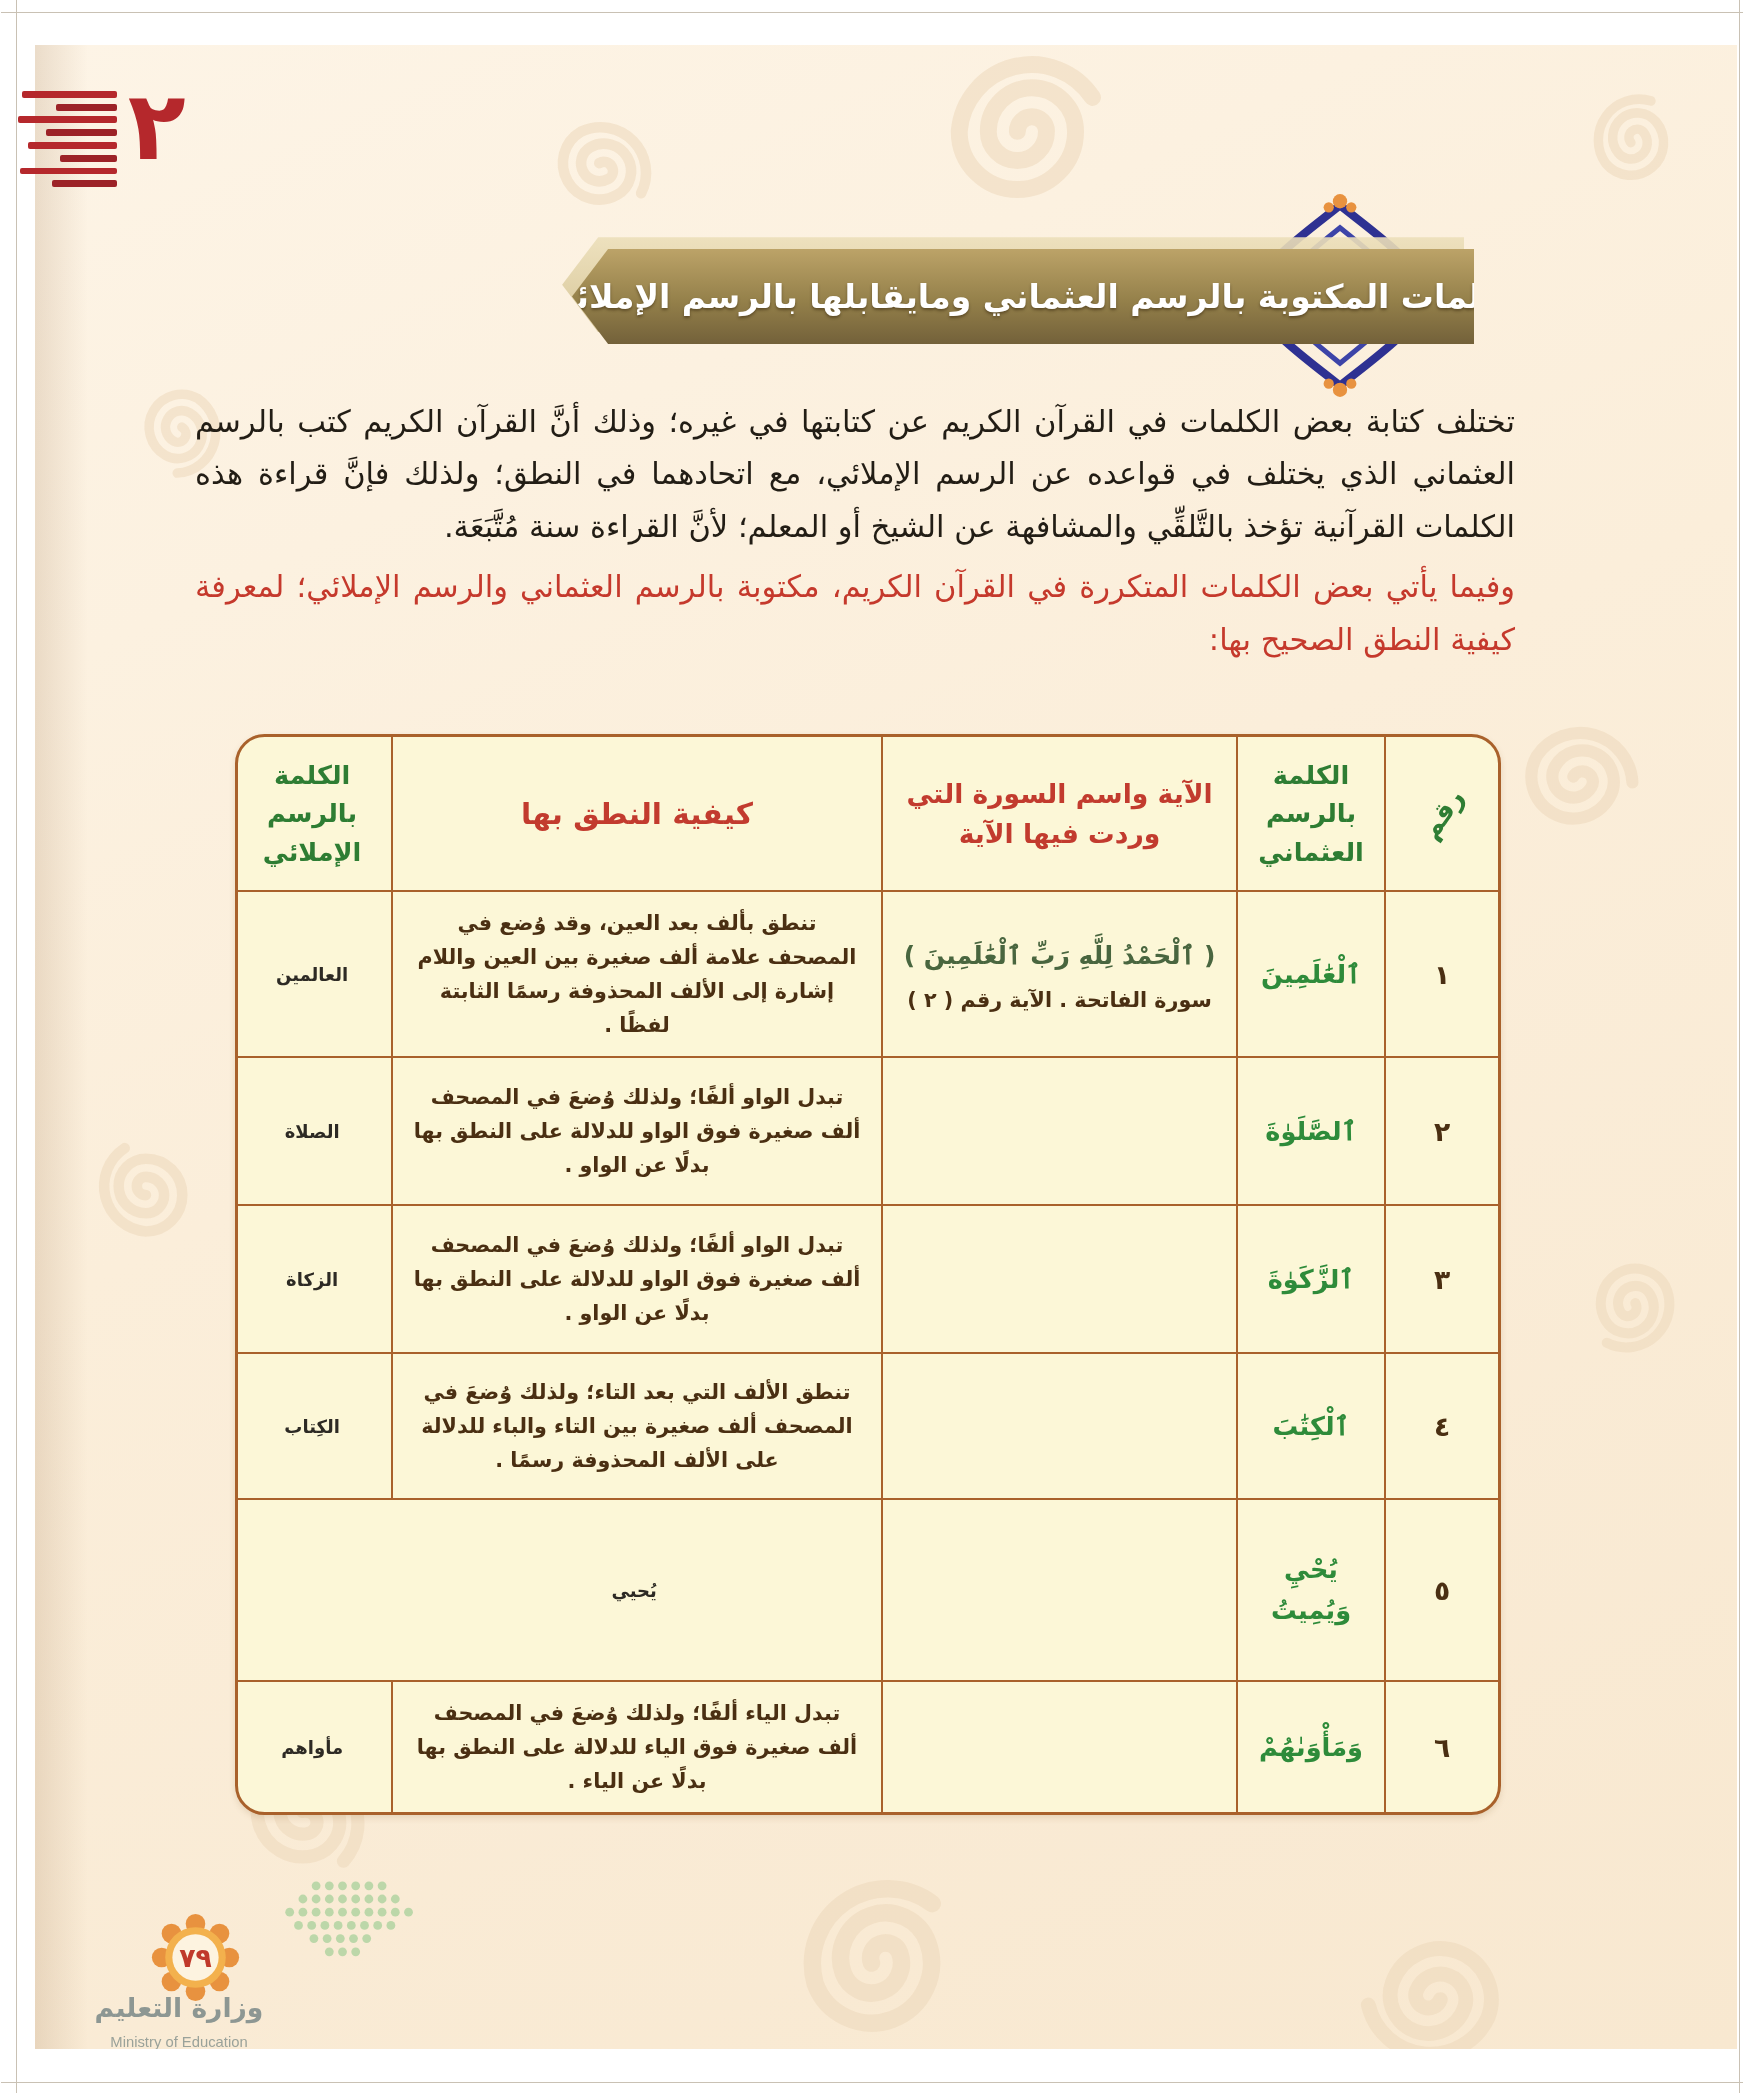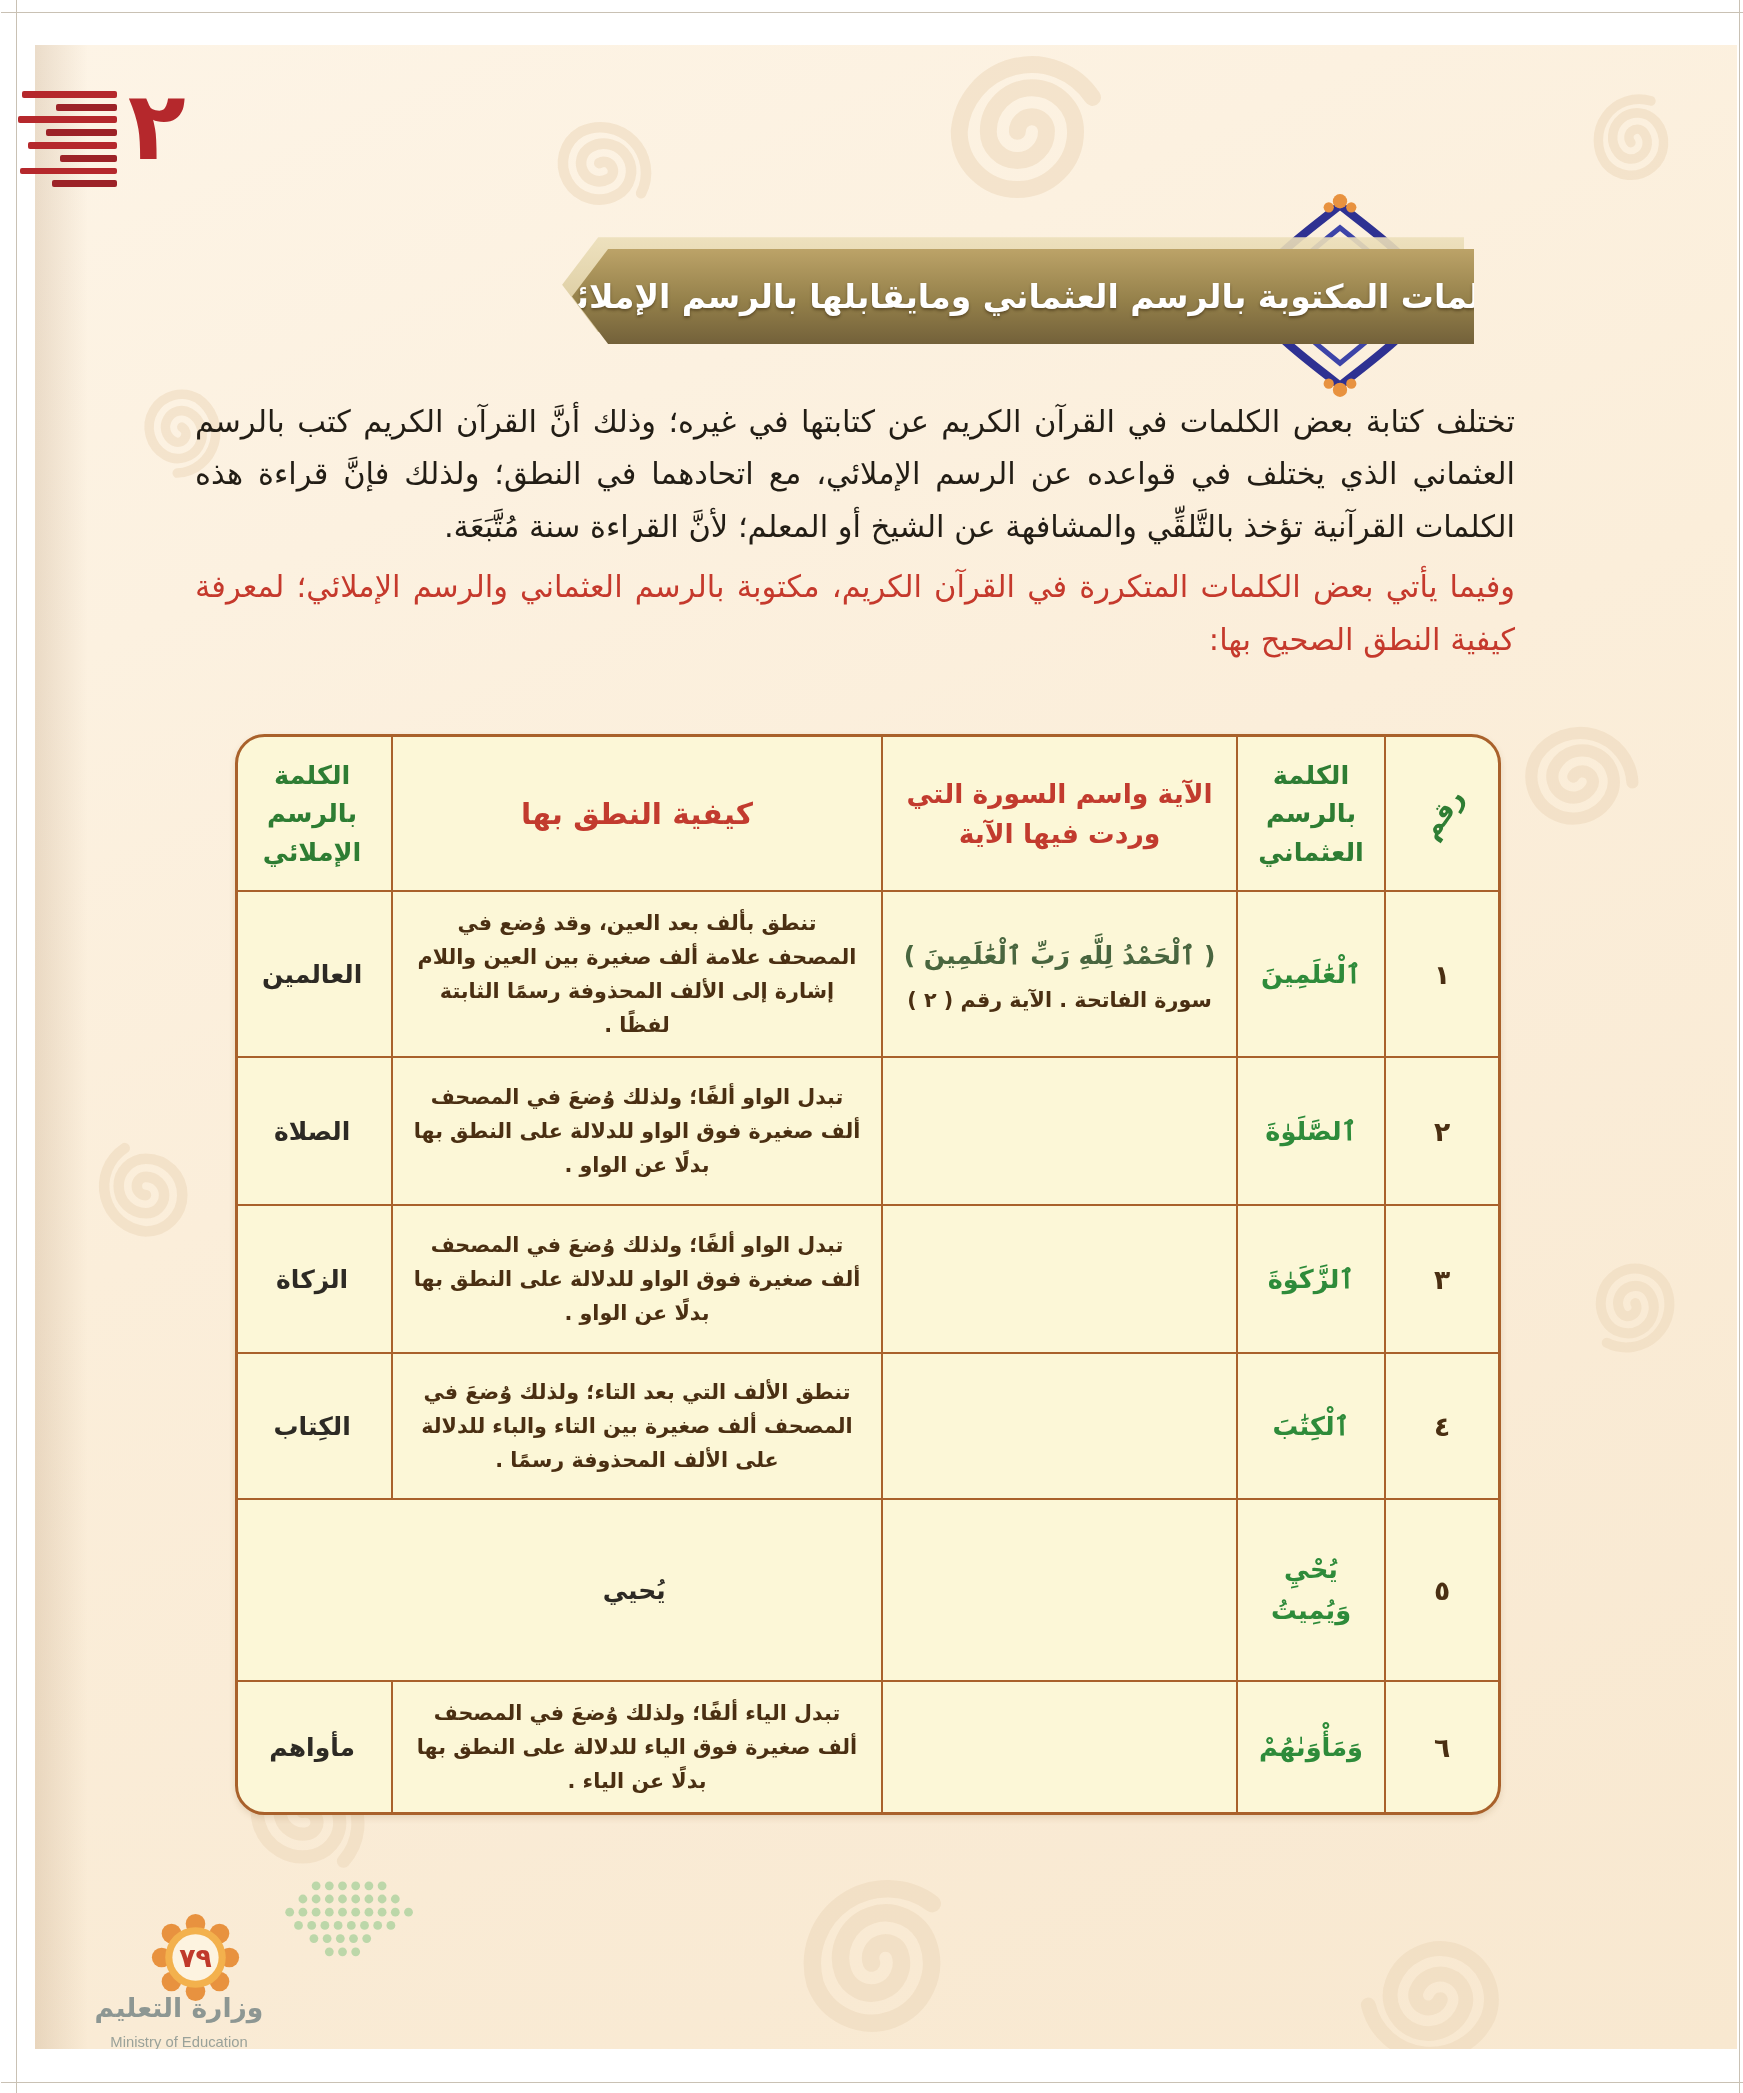--- a/index.html
+++ b/index.html
@@ -103,21 +103,21 @@
   .h-verse{color:var(--hred);font-size:26.6px;font-weight:bold;line-height:1.5;}
   .h-pron{color:var(--hred);font-size:29.6px;font-weight:bold;}
   .h-imla{color:var(--green);font-size:25.6px;font-weight:bold;line-height:1.5;padding-left:8px;}
 
   .c-num{color:var(--ink);font-size:26.6px;font-weight:bold;}
   .c-uth{color:#2e8b3a;font-size:25.6px;font-weight:bold;line-height:1.6;}
   .c-verse{flex-direction:column;gap:11.8px;}
   .verse-text{color:#49663f;font-size:25px;font-weight:bold;line-height:1.6;}
   .verse-src{color:var(--ink);font-size:20.7px;font-weight:bold;}
   .c-pron{color:var(--ink);font-size:20.7px;font-weight:bold;line-height:1.65;padding:13.8px 19.7px;}
-  .c-imla{color:#2d2a24;font-size:25px;font-weight:bold;padding-left:8px;}
+  .c-imla{color:#2d2a24;font-size:18px;font-weight:bold;padding-left:8px;}
 
   
   .badge79{position:absolute;left:116px;top:1868px;width:89px;height:89px;z-index:6;}
   .logo-dots{position:absolute;left:225px;top:1832px;width:187px;height:110px;z-index:5;}
   .ministry{
     position:absolute;left:16px;top:1947px;width:256px;text-align:center;z-index:6;
     direction:rtl;
   }
   .ministry-ar{color:#8d9793;font-size:26.6px;font-weight:bold;letter-spacing:1px;}
   .ministry-en{color:#9aa29a;font-size:14.8px;font-family:"Liberation Sans",sans-serif;direction:ltr;margin-top:11px;}

